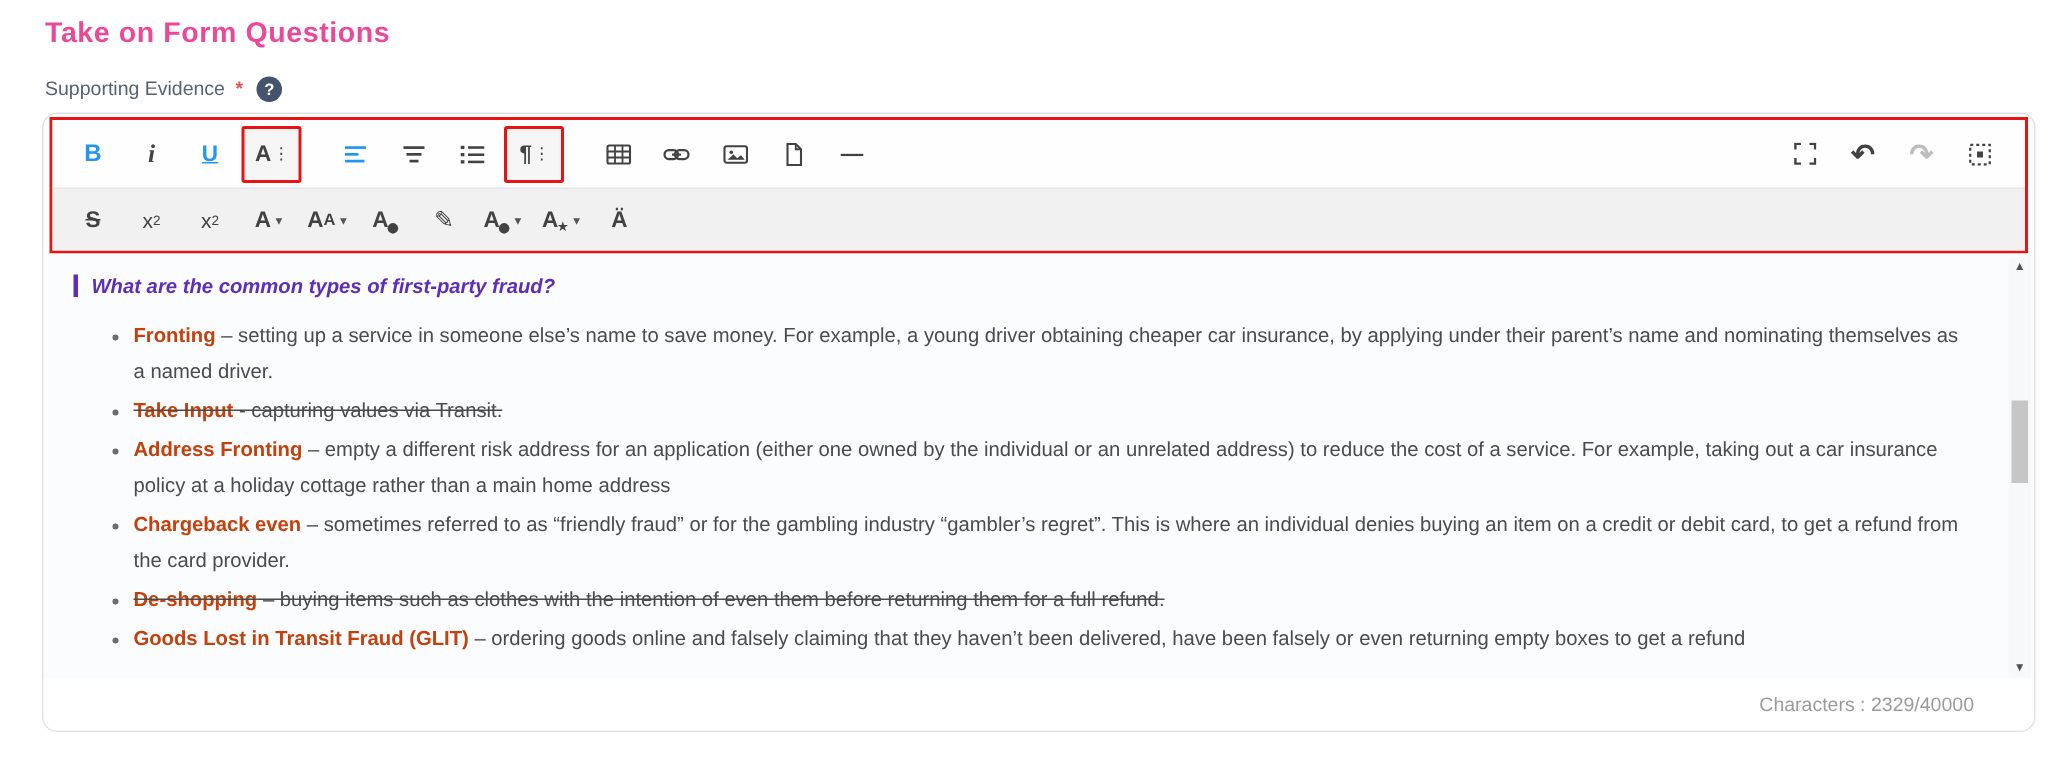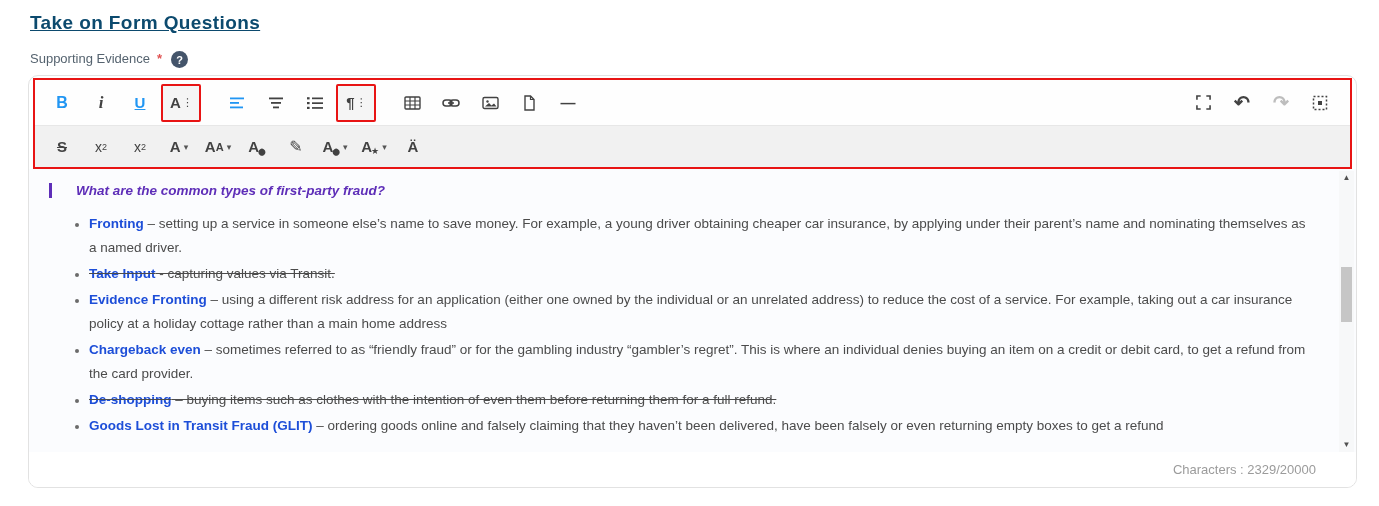--- a/index.html
+++ b/index.html
@@ -4,21 +4,21 @@
 <style>
   * { box-sizing: border-box; }
   html,body { margin:0; padding:0; }
   body {
     width:1379px; height:506px; background:#fff;
     font-family:"Liberation Sans", sans-serif; color:#4b4b4b;
     overflow:hidden;
   }
   .page-title {
     margin:12px 0 0 30px; font-size:19px; font-weight:600;
-    color:#0c4a6e; letter-spacing:.4px;text-decoration:underline;
+    color:#ec4899; letter-spacing:.4px;
   }
   .label-row {
     margin:17px 0 7px 30px; display:flex; gap:5px;
     font-size:13px; color:#55636f;
   }
   .req { color:#e05252; font-weight:700; margin-left:2px; }
   .help-badge {
     width:17px; height:17px; border-radius:50%; background:#44546a; color:#fff;
     display:flex; align-items:center; justify-content:center;
     font-size:11px; font-weight:700; margin-left:4px; cursor:pointer;
@@ -62,29 +62,29 @@
   .a-glyph { font-size:15px; font-weight:600; }
   .a-small { font-size:11px; font-weight:600; }
   .drop-glyph { font-size:7px; margin-left:-1px; align-self:flex-end; padding-bottom:7px; }
   .star-glyph { font-size:9px; margin-left:-1px; align-self:flex-end; padding-bottom:7px; }
   .pen-glyph { font-size:16px; }
   .content-area {
     position:relative; height:283px; background:#fbfcfe;
     padding:14px 44px 0 20px; overflow:hidden; cursor:text;
   }
   .question {
-    border-left:3px solid #5e2eb8; padding-left:24px;
+    border-left:3px solid #5e2eb8; padding-left:9px;
     color:#5e2eb8; font-weight:700; font-style:italic; font-size:13.5px;
   }
   .bullet-list {
     margin:14px 0 0 0; padding-left:40px; font-size:13.5px; line-height:1.78; color:#4b4b4b;
   }
   .bullet-list li { margin-bottom:2px; }
   .bullet-list li::marker { color:#6b6b6b; font-size:12px; }
-  .lead { font-weight:700; color:#1d4ed8; }
+  .lead { font-weight:700; color:#c2410c; }
   .struck { text-decoration:line-through; }
   .vscroll {
     position:absolute; top:2px; right:2px; bottom:0; width:15px;
     background:#f7f8f9; display:flex; flex-direction:column; align-items:center;
   }
   .vs-arrow { font-size:8px; color:#505050; height:14px; line-height:14px; cursor:pointer; }
   .vs-track { flex:1; width:100%; position:relative; }
   .vs-thumb {
     position:absolute; top:82px; left:2px; width:11px; height:55px;
     background:#c6c6c6; cursor:pointer;
@@ -258,31 +258,31 @@
       </div>
     </div>
   </div>
 
   <div class="content-area">
     <div class="question">What are the common types of first-party fraud?</div>
 
     <ul class="bullet-list">
       <li><span class="lead">Fronting</span><span> – setting up a service in someone else’s name to save money. For example, a young driver obtaining cheaper car insurance, by applying under their parent’s name and nominating themselves as a named driver.</span></li>
       <li class="struck"><span class="lead">Take Input</span><span> - capturing values via Transit.</span></li>
-      <li><span class="lead">Evidence Fronting</span><span> – using a different risk address for an application (either one owned by the individual or an unrelated address) to reduce the cost of a service. For example, taking out a car insurance policy at a holiday cottage rather than a main home address</span></li>
+      <li><span class="lead">Address Fronting</span><span> – empty a different risk address for an application (either one owned by the individual or an unrelated address) to reduce the cost of a service. For example, taking out a car insurance policy at a holiday cottage rather than a main home address</span></li>
       <li><span class="lead">Chargeback even</span><span> – sometimes referred to as “friendly fraud” or for the gambling industry “gambler’s regret”. This is where an individual denies buying an item on a credit or debit card, to get a refund from the card provider.</span></li>
       <li class="struck"><span class="lead">De-shopping</span><span> – buying items such as clothes with the intention of even them before returning them for a full refund.</span></li>
       <li><span class="lead">Goods Lost in Transit Fraud (GLIT)</span><span> – ordering goods online and falsely claiming that they haven’t been delivered, have been falsely or even returning empty boxes to get a refund</span></li>
     </ul>
 
     <div class="vscroll">
       <div class="vs-arrow">▲</div>
       <div class="vs-track">
         <div class="vs-thumb"></div>
       </div>
       <div class="vs-arrow vs-down">▼</div>
     </div>
   </div>
 
   <div class="status-bar">
-    <span>Characters : 2329/20000</span>
+    <span>Characters : 2329/40000</span>
   </div>
 </div>
 
 </body></html>

